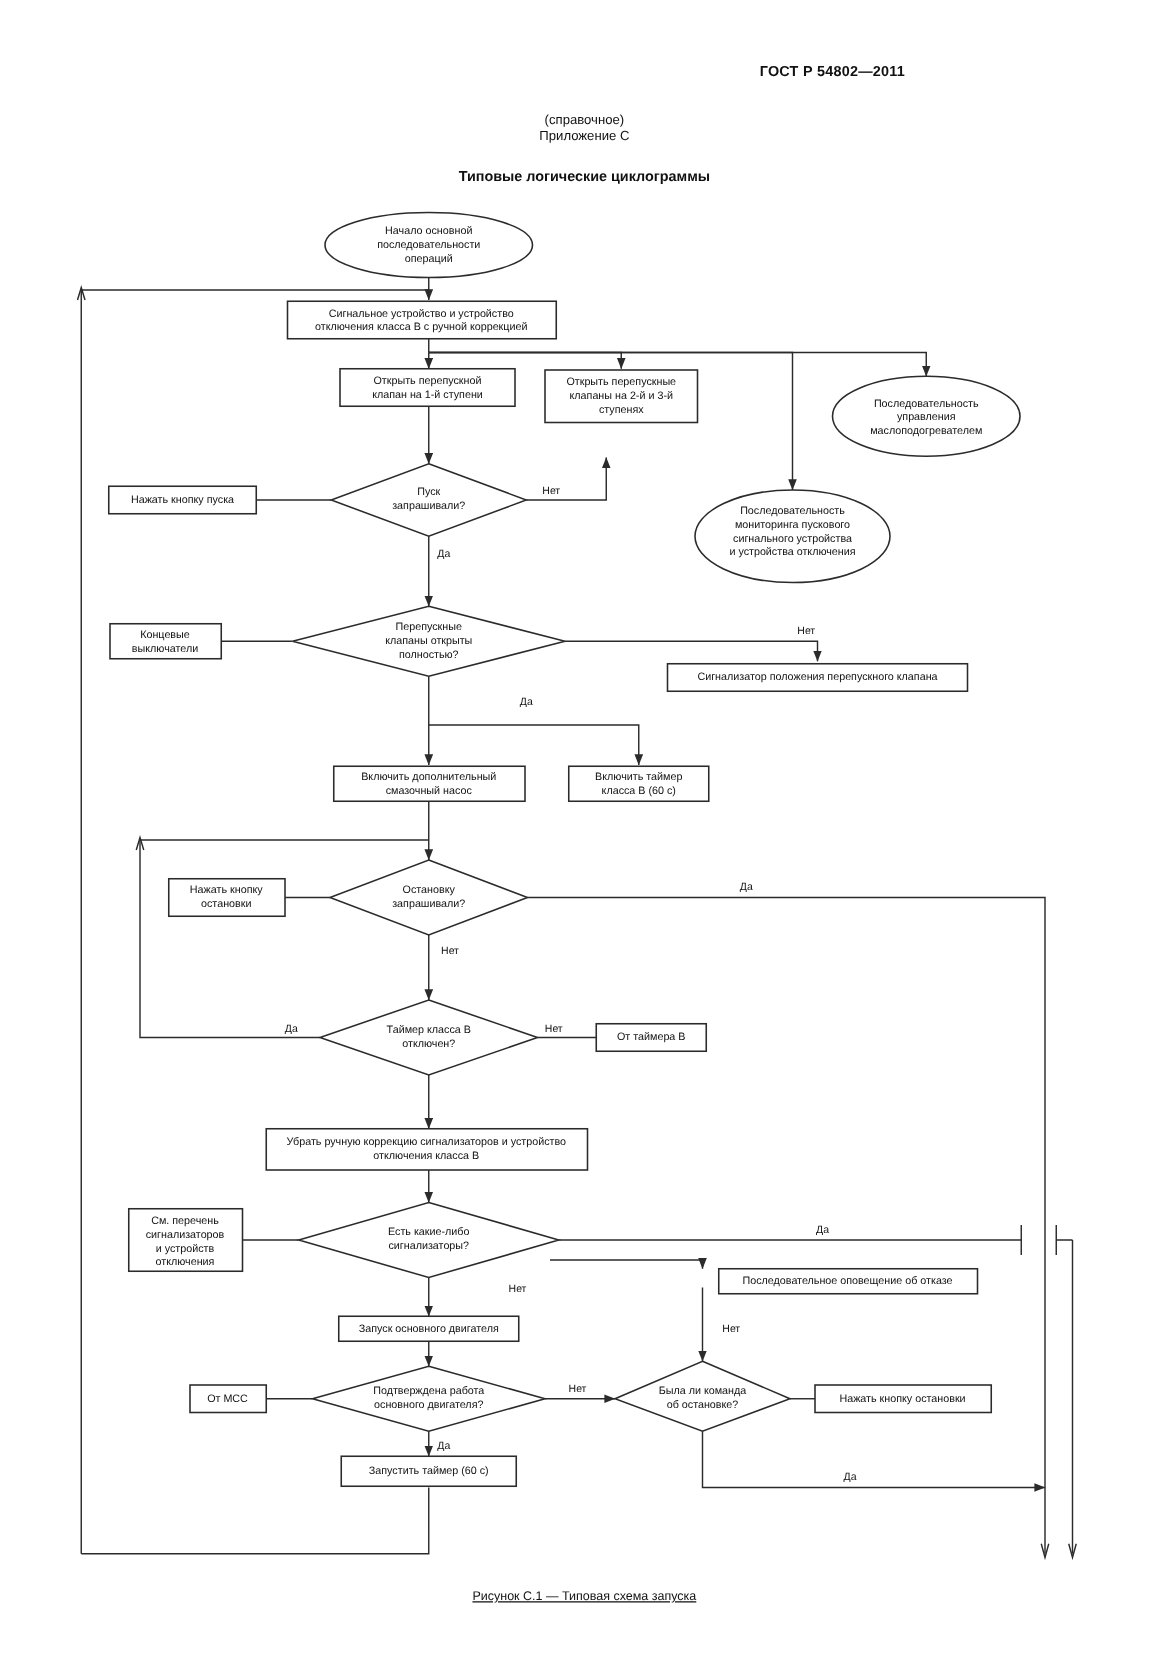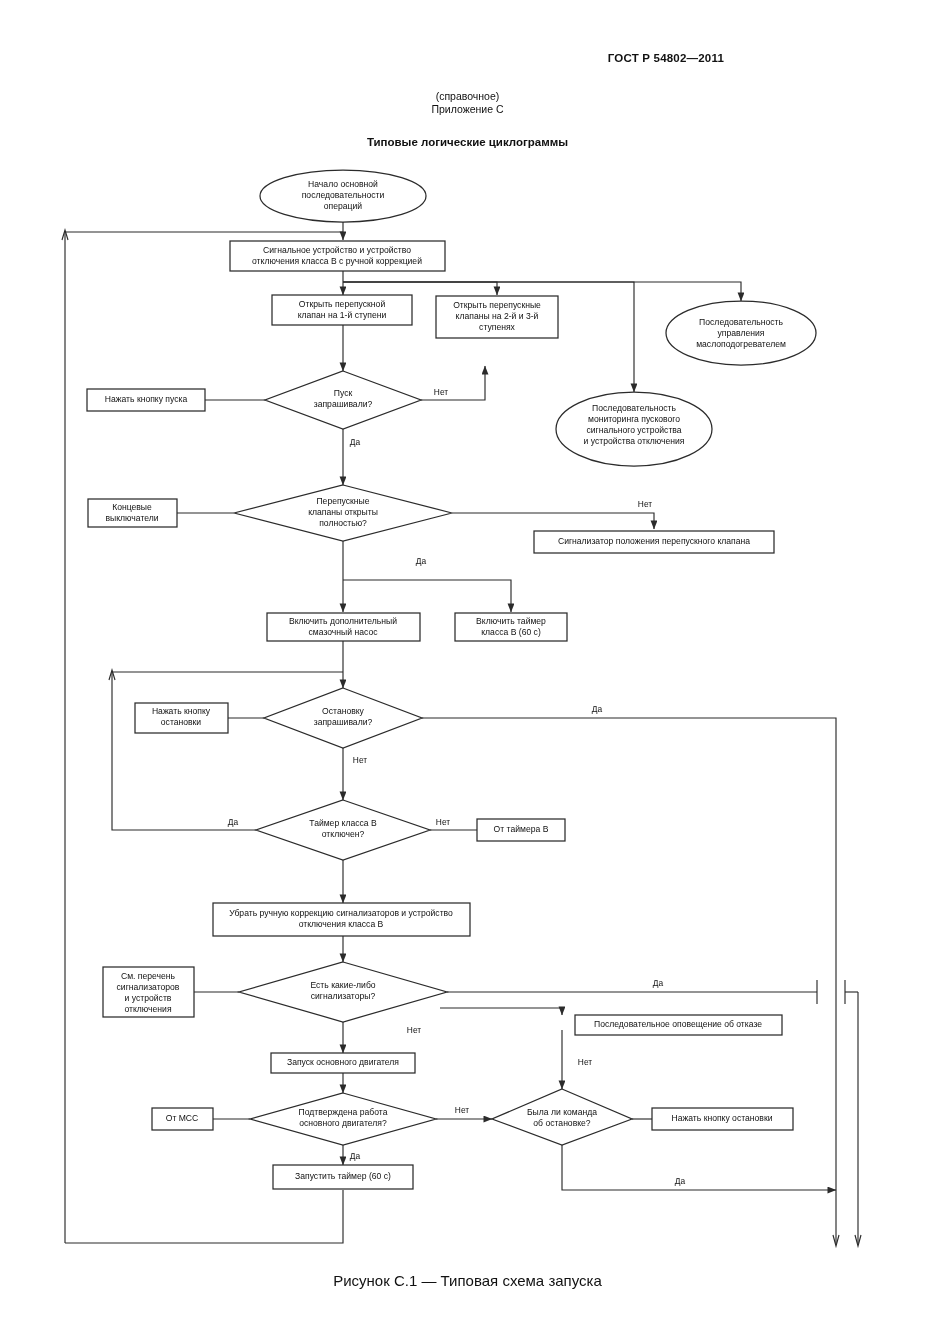--- a/index.html
+++ b/index.html
@@ -50,22 +50,23 @@
     font-size: 11.5px;
     font-weight: bold;
     color: #111;
   }
   .figure-caption {
     position: absolute;
     top: 1272px;
     left: 0;
     width: 935px;
     text-align: center;
-    font-size: 15px;
+    font-size: 10px;
     color: #111;
+    text-decoration: underline;
   }
   svg.flow {
     position: absolute;
     top: 0;
     left: 0;
     width: 935px;
     height: 1323px;
   }
   svg.flow .shape {
     fill: #ffffff;

